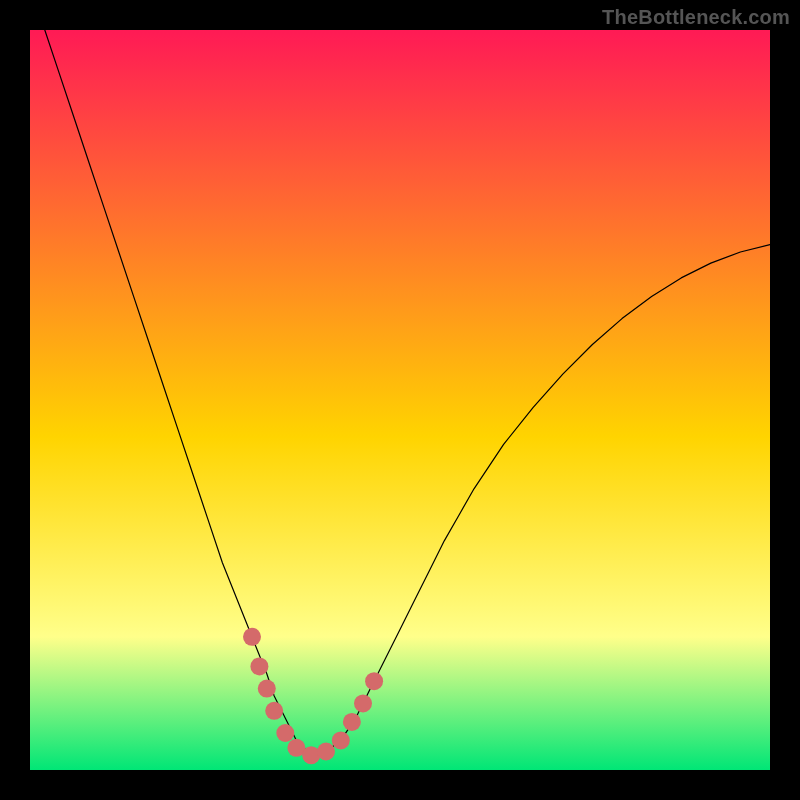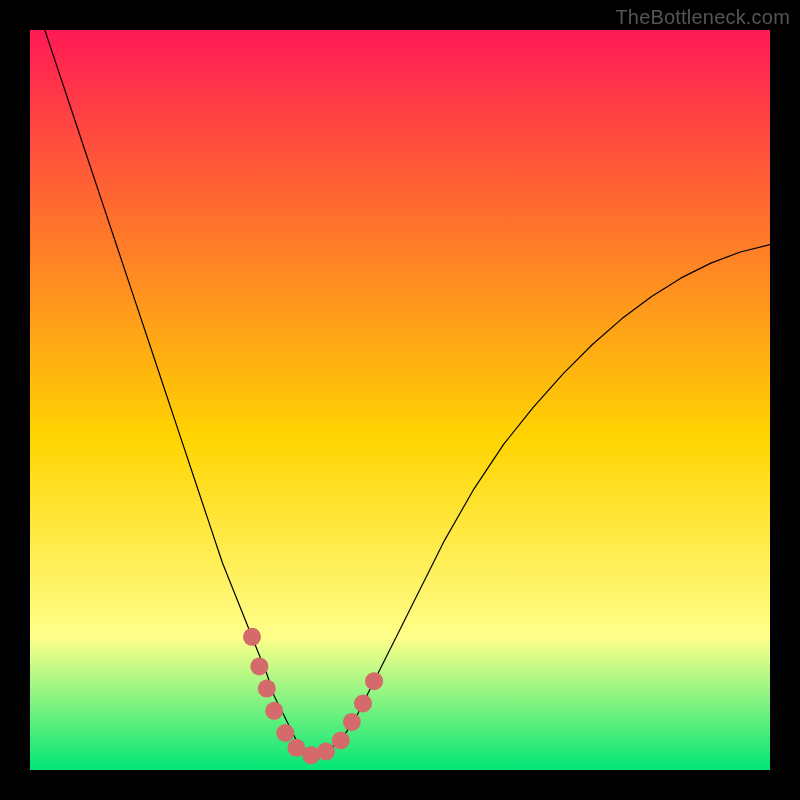--- a/index.html
+++ b/index.html
@@ -16,21 +16,21 @@
     width: 800px;
     height: 800px;
     background: #000;
   }
   .attribution {
     position: absolute;
     top: 6px;
     right: 10px;
     color: #555;
     font-size: 20px;
-    font-weight: 400;
+    font-weight: 700;
     letter-spacing: 0.2px;
     z-index: 5;
   }
   .plot-wrap {
     position: absolute;
     left: 30px;
     top: 30px;
     width: 740px;
     height: 740px;
   }

